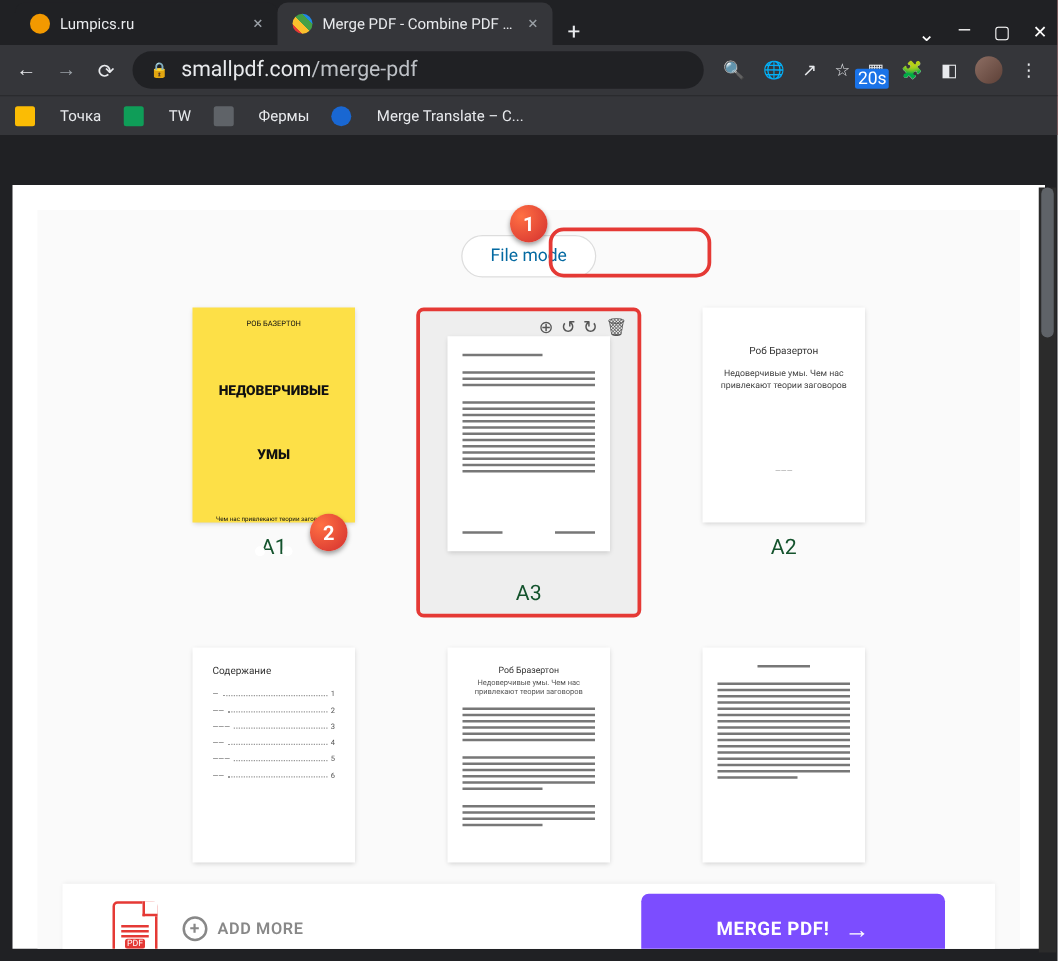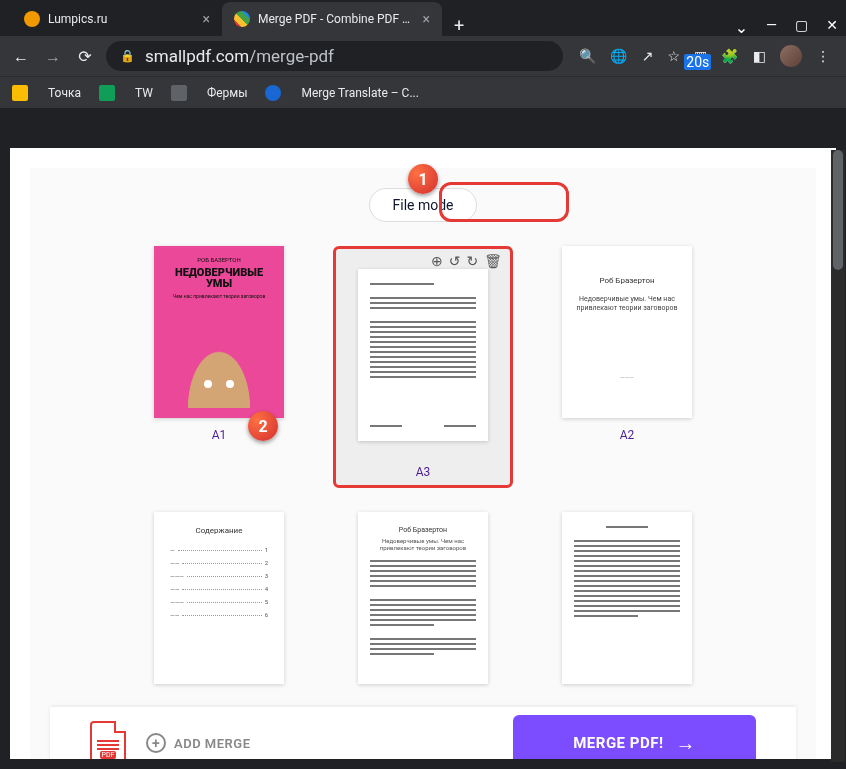--- a/index.html
+++ b/index.html
@@ -41,60 +41,60 @@
 .bm-green{ background:#0f9d58; }
 .bm-folder{ background:#5f6368; }
 .bm-blue{ background:#1967d2; border-radius:50%;}
 
 
 .page { position:absolute; top:148px; left:10px; right:10px; bottom:10px; background:#fff; overflow:hidden;}
 .page-inner{ background:#fafafa; margin:20px; min-height:100%; padding:20px 0 0 0; position:relative;}
 
 .mode-toggle{ display:flex; justify-content:center; margin-bottom:24px;}
 .mode-pill{ display:flex; border:1px solid #ddd; border-radius:22px; background:#fff; overflow:hidden;}
-.mode-opt{ padding:8px 22px; font-size:14px; color:#0f172a; cursor:pointer;}
+.mode-opt{ padding:8px 22px; font-size:14px; color:#0369a1; cursor:pointer;}
 .mode-opt.active{ color:#6b46ff; font-weight:500;}
 
 .highlight-1{ position:absolute; border:3px solid #e53935; border-radius:12px; top:14px; left:409px; width:130px; height:40px; z-index:10;}
 .callout{ position:absolute; width:30px; height:30px; border-radius:50%; background:radial-gradient(circle at 30% 30%, #ff7043, #d32f2f); color:#fff; font-weight:bold; display:flex; align-items:center; justify-content:center; font-size:16px; box-shadow:0 2px 4px rgba(0,0,0,.4); z-index:20;}
 .callout-1{ top:-4px; left:378px;}
 .callout-2{ top:243px; left:218px;}
 
 .page-grid{ display:flex; flex-wrap:wrap; gap:24px; padding:0 40px 26px; justify-content:center;}
 .thumb-card{ width:180px; display:flex; flex-direction:column; align-items:center; gap:6px;}
 .thumb{ width:130px; height:172px; background:#fff; box-shadow:0 1px 4px rgba(0,0,0,.18); display:flex; flex-direction:column; position:relative;}
-.thumb-label{ font-size:12px; color:#4c1d95; margin-top:4px;}
+.thumb-label{ font-size:17px; color:#14532d; margin-top:4px;}
 
 .selected-wrap{ position:relative; width:180px; padding:6px; background:#eeeeee; border:3px solid #e53935; border-radius:6px;}
 .selected-tools{ position:absolute; top:4px; right:8px; display:flex; gap:6px;}
 .tool-ic{ color:#555; font-size:14px; cursor:pointer;}
 
 
-.cover{ background:#ec4899; padding:10px 8px; display:flex; flex-direction:column; color:#111;}
+.cover{ background:#fde047; padding:10px 8px; display:flex; flex-direction:column; color:#111;gap:40px;}
 .cover .auth{ font-size:6px; text-align:center; margin-bottom:4px;}
 .cover .t1{ font-weight:900; font-size:11px; line-height:1; text-align:center;}
 .cover .sub{ font-size:5px; text-align:center; margin-top:4px;}
 .cover .head{ flex:1; background:radial-gradient(ellipse at 50% 100%, #d4a574 0 38%, transparent 39%); margin-top:6px; position:relative;}
 .cover .head::before, .cover .head::after{ content:""; position:absolute; width:8px; height:8px; background:#fff; border-radius:50%; bottom:20px;}
 .cover .head::before{left:42px;} .cover .head::after{right:42px;}
 
 .textlines{ padding:14px 12px; display:flex; flex-direction:column; gap:3px;}
 .textlines .ln{ height:2px; background:#777;}
 .textlines .ln.short{width:60%;}
 .textlines .sp{height:6px;}
 .textlines .ft{margin-top:auto; display:flex; justify-content:space-between;}
 .textlines .ft span{ width:30%; height:2px; background:#777;}
 
 .titlepage{ padding:30px 14px; text-align:center;}
 .titlepage .a{ font-size:8px; color:#333; margin-bottom:10px;}
 .titlepage .b{ font-size:7px; color:#444; line-height:1.3;}
 .titlepage .mark{ margin-top:60px; font-size:6px; color:#999;}
 
 .toc{ padding:14px 16px;}
-.toc .h{ font-size:8px; text-align:center; margin-bottom:8px; color:#333;}
+.toc .h{ font-size:8px; text-align:left; margin-bottom:8px; color:#333;}
 .toc .row{ display:flex; justify-content:space-between; font-size:6px; color:#555; margin:3px 0;}
 .toc .dots{ flex:1; border-bottom:1px dotted #999; margin:0 3px; position:relative; top:-2px;}
 
 
 .bottom-bar{ position:absolute; left:20px; right:20px; bottom:0; height:72px; background:#fff; box-shadow:0 -1px 4px rgba(0,0,0,.08); display:flex; align-items:center; padding:0 40px; gap:20px;}
 .pdf-badge{ width:36px; height:44px; border:2px solid #e53935; border-radius:4px 4px 4px 4px; display:flex; flex-direction:column; justify-content:flex-end; align-items:center; padding-bottom:4px; position:relative;}
 .pdf-badge::before{ content:""; position:absolute; top:-2px; right:-2px; width:10px; height:10px; background:#fff; border-left:2px solid #e53935; border-bottom:2px solid #e53935;}
 .pdf-badge .lns{ width:70%; height:2px; background:#e53935; margin:1px 0;}
 .pdf-badge .tag{ font-size:7px; background:#e53935; color:#fff; padding:0 2px; border-radius:2px;}
 .addmore{ display:flex; align-items:center; gap:8px; color:#888; font-weight:600; font-size:13px; letter-spacing:0.5px; cursor:pointer;}
@@ -329,21 +329,21 @@
 
     <div class="bottom-bar">
       <div class="pdf-badge">
         <div class="lns"></div>
           <div class="lns"></div>
           <div class="lns"></div>
         <div class="tag">PDF</div>
       </div>
       <div class="addmore">
         <span class="plus">+</span>
-        <span>ADD MERGE</span>
+        <span>ADD MORE</span>
       </div>
       <div class="merge-btn">
         <span>MERGE PDF!</span>
         <span class="arrow">→</span>
       </div>
     </div>
 
   </div>
 </div>
 

